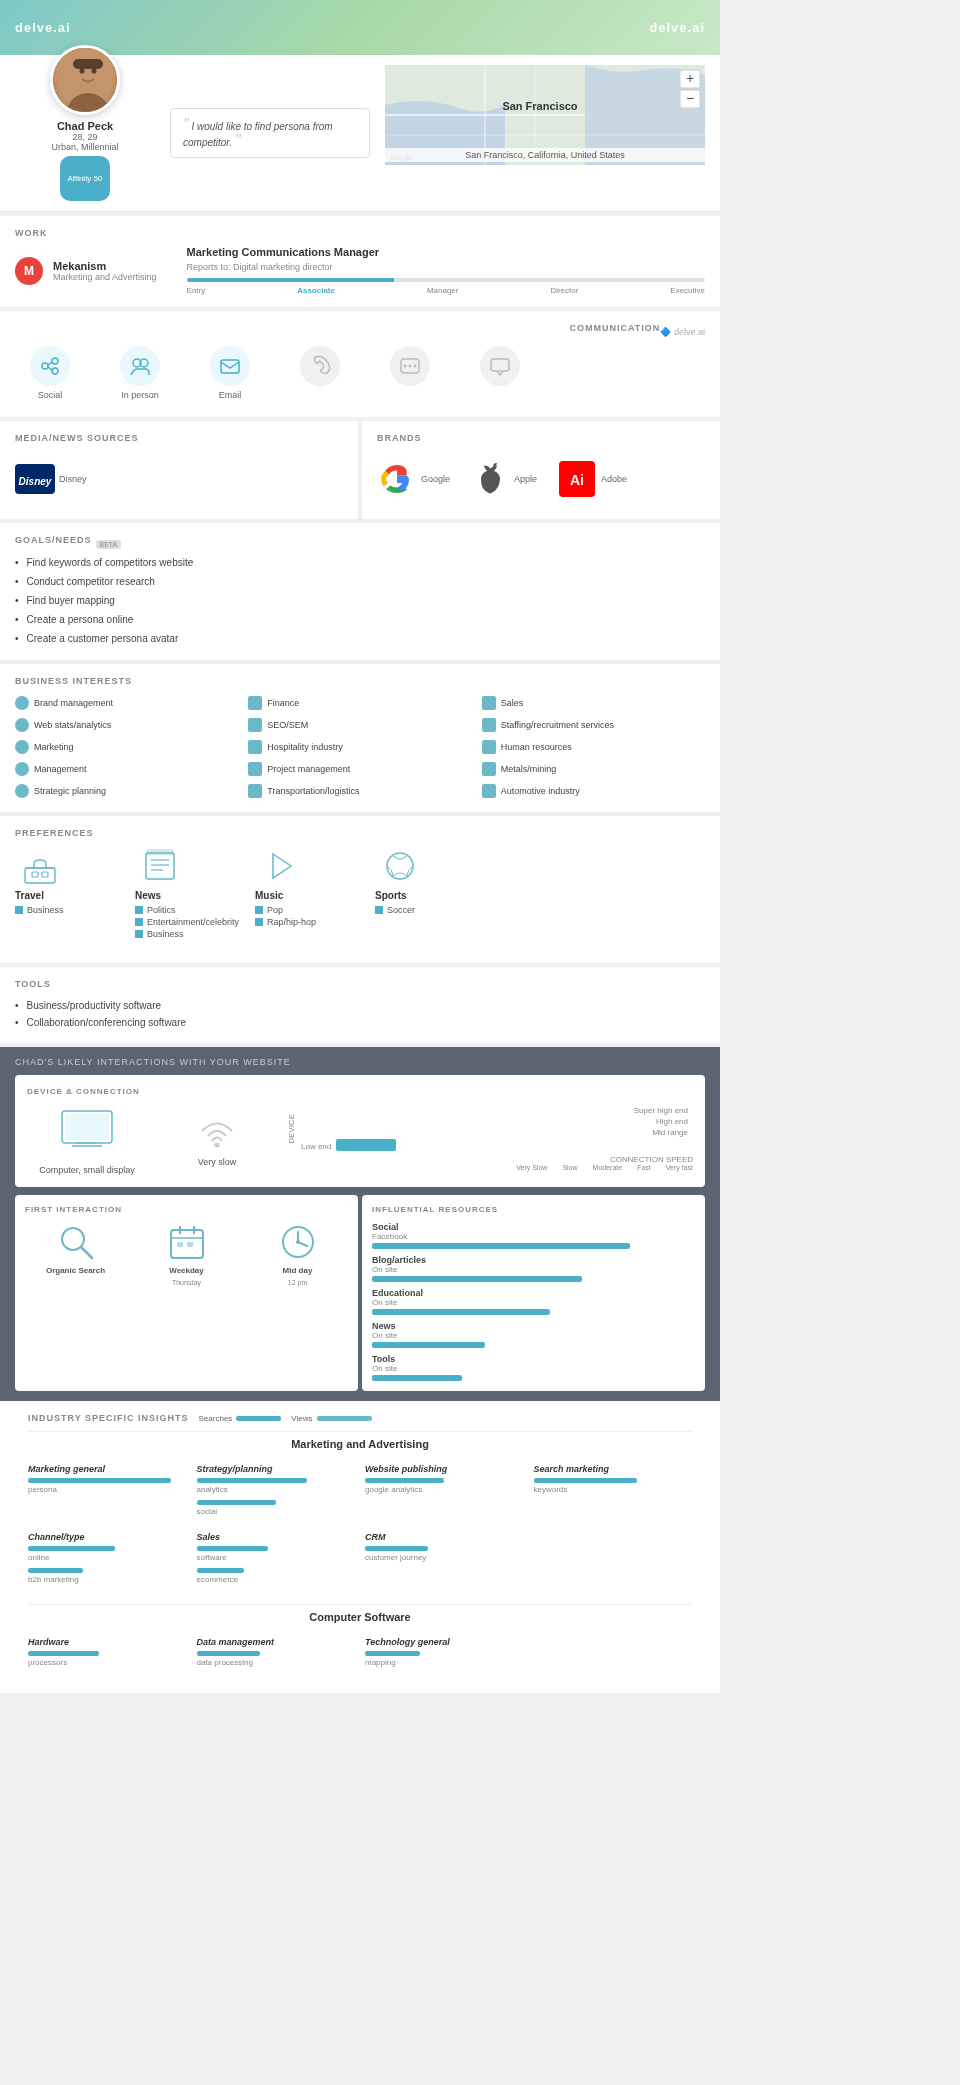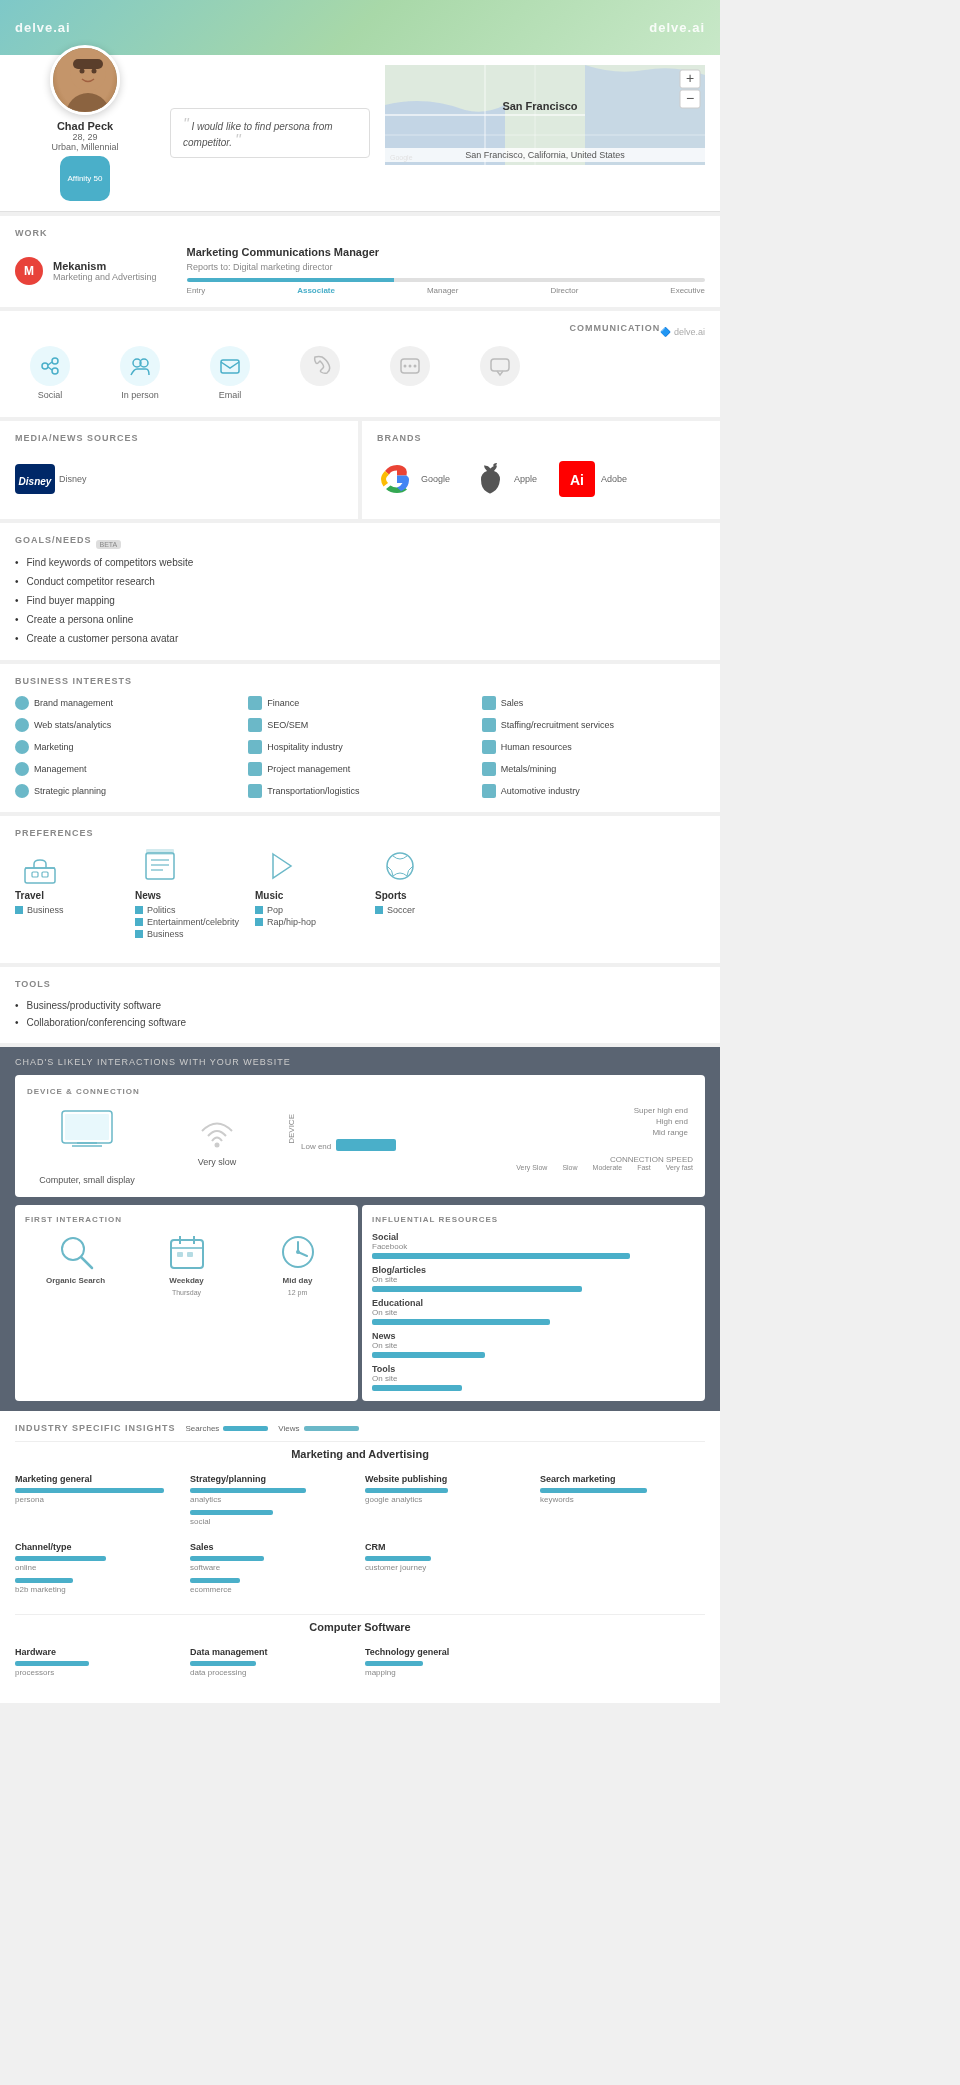--- a/index.html
+++ b/index.html
@@ -153,31 +153,31 @@
     .fi-label { font-size: 8px; color: #555; text-align: center; font-weight: bold; }
     .fi-sub { font-size: 7px; color: #888; text-align: center; }
 
     .inf-row { display: flex; flex-direction: column; gap: 6px; }
     .inf-item { }
     .inf-label { font-size: 9px; font-weight: bold; color: #444; }
     .inf-sub { font-size: 8px; color: #888; margin-bottom: 2px; }
     .inf-bar { height: 6px; background: #4aafc9; border-radius: 2px; }
 
     
-    .insights-section { background: #fff; padding: 12px 15px; }
+    .insights-section { background: #fff; padding: 12px 28px; }
     .insights-header { display: flex; align-items: center; gap: 10px; margin-bottom: 8px; }
     .insights-title { font-size: 9px; font-weight: bold; color: #888; letter-spacing: 1px; }
     .insights-metric { display: flex; align-items: center; gap: 4px; }
     .metric-label { font-size: 8px; color: #666; }
     .metric-bar { height: 5px; background: #4aafc9; border-radius: 2px; }
 
     .category-title { font-size: 11px; font-weight: bold; color: #333; text-align: center; padding: 6px 0; border-top: 1px solid #eee; margin-top: 6px; }
     .insights-grid { display: grid; grid-template-columns: repeat(4, 1fr); gap: 10px; padding: 8px 0; }
     .ins-col { }
-    .ins-col-title { font-size: 9px; font-weight: bold; color: #333; margin-bottom: 4px; }
+    .ins-col-title { font-size: 9px; font-weight: bold; color: #333; margin-bottom: 4px; font-style: italic; }
     .ins-bar-group { margin-bottom: 6px; }
     .ins-bar { height: 5px; background: #4aafc9; border-radius: 2px; margin-bottom: 2px; }
     .ins-bar-label { font-size: 8px; color: #888; }
   </style>
 </head>
 <body>
 
 <div class="header-bg">
   <span style="color:#fff;font-size:13px;font-weight:bold;opacity:0.9;letter-spacing:1px;">delve.ai</span>
   <span style="color:#fff;font-size:13px;font-weight:bold;opacity:0.9;letter-spacing:1px;">delve.ai</span>
@@ -575,21 +575,21 @@
       </li>
   </ul>
 </div>
 
 <div class="dark-section">
   <div class="dark-section-title">CHAD'S LIKELY INTERACTIONS WITH YOUR WEBSITE</div>
 
   <div class="device-box">
     <div style="font-size:8px;font-weight:bold;color:#888;letter-spacing:1px;margin-bottom:10px;">DEVICE &amp; CONNECTION</div>
     <div style="display:flex;gap:20px;">
-      <div style="display:flex;flex-direction:column;align-items:center;gap:24px;width:120px;">
+      <div style="display:flex;flex-direction:column;align-items:center;gap:14px;width:120px;">
         <svg width="60" height="45" viewBox="0 0 60 45">
           <rect x="5" y="5" width="50" height="32" rx="3" fill="none" stroke="#6bb8c8" stroke-width="1.5"></rect>
           <rect x="8" y="8" width="44" height="26" rx="1" fill="#e8f8fc"></rect>
           <line x1="20" y1="37" x2="40" y2="37" stroke="#6bb8c8" stroke-width="1.5"></line>
           <line x1="15" y1="40" x2="45" y2="40" stroke="#6bb8c8" stroke-width="1.5"></line>
         </svg>
         <div style="font-size:9px;color:#555;text-align:center;">Computer, small display</div>
       </div>
       <div style="display:flex;flex-direction:column;align-items:center;gap:6px;width:100px;">
         <svg width="50" height="45" viewBox="0 0 50 45">

